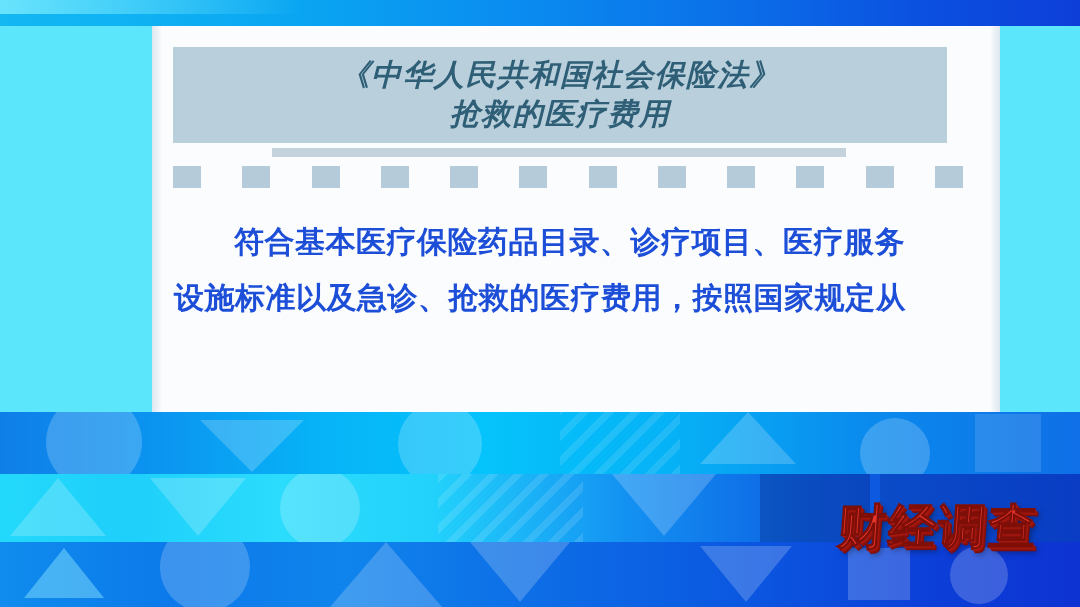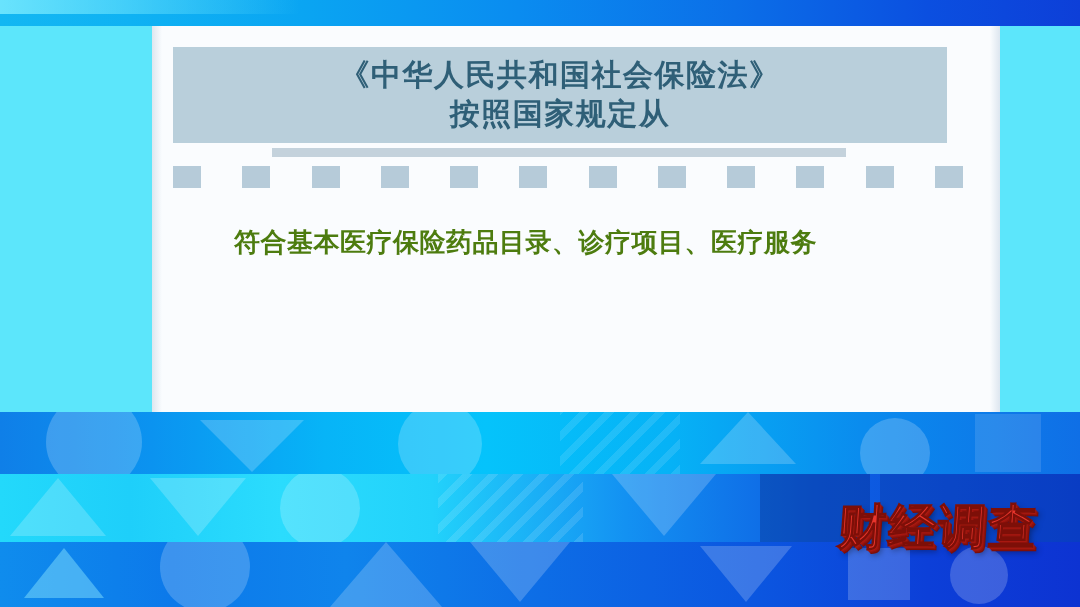--- a/index.html
+++ b/index.html
@@ -70,20 +70,21 @@
   .title-banner {
     position: absolute;
     left: 21px; top: 21px;
     width: 774px; height: 96px;
     background: #b9cfdb;
     display: flex;
     flex-direction: column;
     align-items: center;
     justify-content: center;
     gap: 2px;
+    font-style: italic;
   }
   .title-line {
     font-size: 30px;
     font-weight: 700;
     color: #2f5f77;
     letter-spacing: 1.5px;
     line-height: 1.22;
     white-space: nowrap;
   }
 
@@ -106,22 +107,22 @@
   .sq {
     width: 28px; height: 22px;
     background: #b6cbd9;
   }
 
   
   .body-text {
     position: absolute;
     left: 22px; top: 188px;
     width: 790px;
-    color: #4d7c0f;
-    font-size: 26px;
+    color: #1d4ed8;
+    font-size: 30px;
     font-weight: 700;
     line-height: 56px;
     letter-spacing: .5px;
   }
   .body-line {
     display: block;
     white-space: nowrap;
   }
   .body-line.indent { text-indent: 60px; }
 
@@ -218,21 +219,21 @@
 
   <div class="rail rail-left"></div>
   <div class="rail rail-right"></div>
 
   <div class="card">
     <div class="card-edge-l"></div>
     <div class="card-edge-r"></div>
 
     <div class="title-banner">
       <div class="title-line">《中华人民共和国社会保险法》</div>
-      <div class="title-line">按照国家规定从</div>
+      <div class="title-line">抢救的医疗费用</div>
     </div>
 
     <div class="underline"></div>
 
     <div class="square-row">
       <div class="sq"></div>
       <div class="sq"></div>
       <div class="sq"></div>
       <div class="sq"></div>
       <div class="sq"></div>
@@ -240,20 +241,21 @@
       <div class="sq"></div>
       <div class="sq"></div>
       <div class="sq"></div>
       <div class="sq"></div>
       <div class="sq"></div>
       <div class="sq"></div>
     </div>
 
     <div class="body-text">
       <span class="body-line indent">符合基本医疗保险药品目录、诊疗项目、医疗服务</span>
+      <span class="body-line">设施标准以及急诊、抢救的医疗费用，按照国家规定从</span>
     </div>
   </div>
 
 
   <div class="mosaic">
 
     <div class="band band1">
       <div class="ov ov-circ" style="left:46px; top:-18px; width:96px; height:96px; background:#ffffff;"></div>
       <div class="ov" style="left:200px; top:8px; width:0; height:0;
                   border-left:52px solid transparent; border-right:52px solid transparent;

